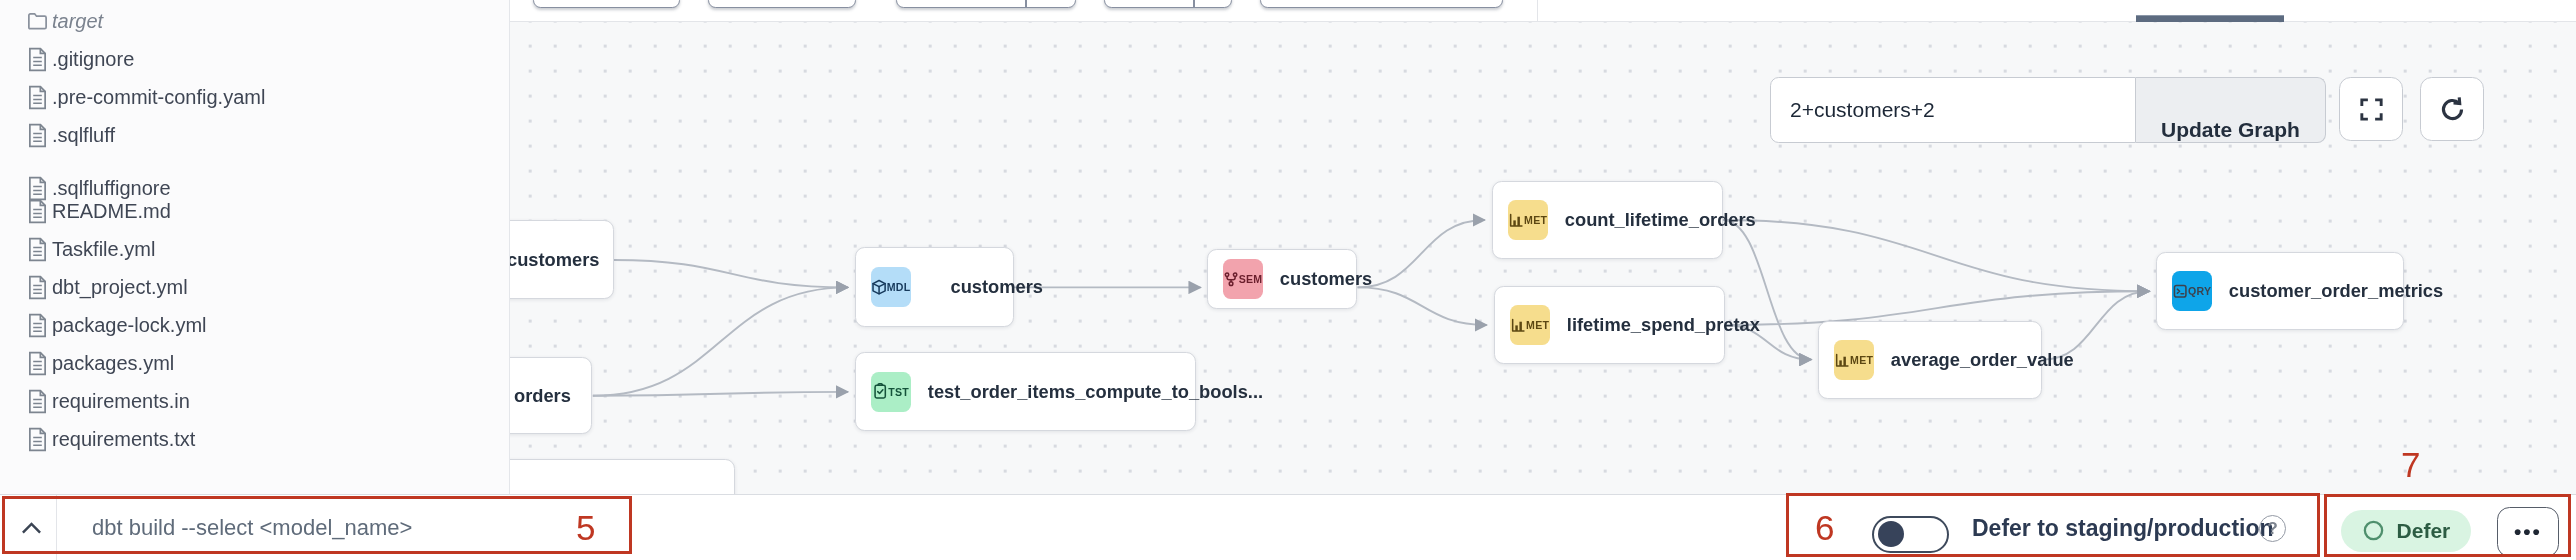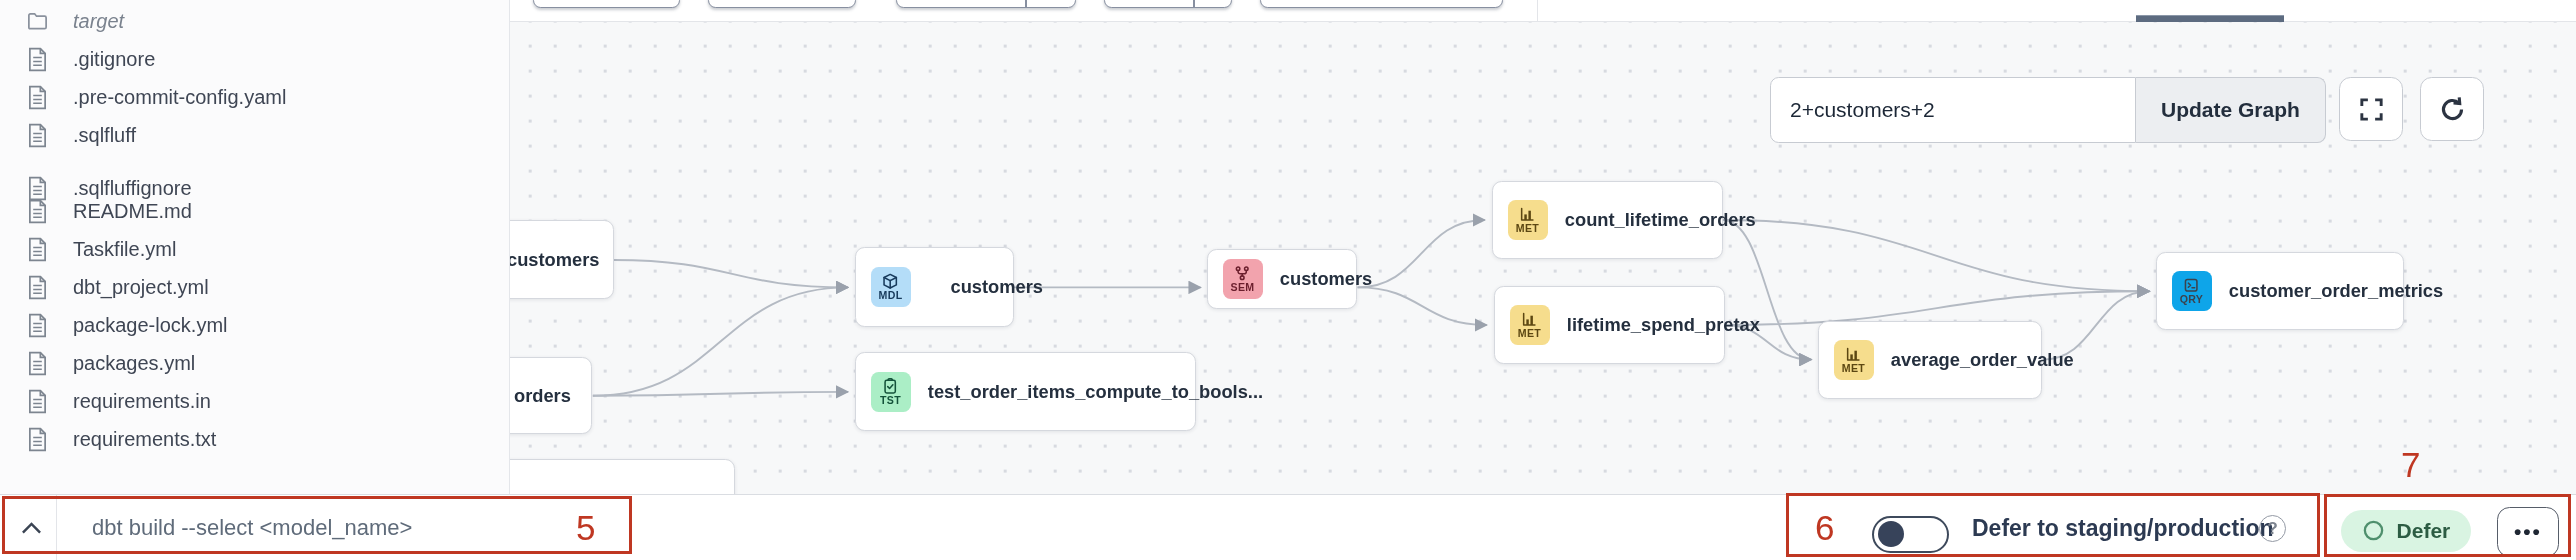--- a/index.html
+++ b/index.html
@@ -4,21 +4,21 @@
 <style>
   * { box-sizing: border-box; margin: 0; padding: 0; }
   html,body { background:#e9eaee; }
   body { font-family: "Liberation Sans", sans-serif; }
   .app { position:relative; width:2576px; height:561px; background:#ffffff; overflow:hidden; }
 
   
   .file-panel { position:absolute; left:0; top:0; width:510px; height:494px;
     background:#fbfbfc; border-right:1px solid #e4e6ea; overflow:hidden; }
   .tree-row { position:absolute; left:0; width:100%; height:35px; display:flex; align-items:center;
-    gap:23px; padding-left:25px; cursor:pointer; }
+    gap:2px; padding-left:25px; cursor:pointer; }
   .tree-row .t-icon { width:25px; height:25px; flex:0 0 auto; display:flex; align-items:center; justify-content:center; }
   .tree-row .t-label { font-size:20px; color:#3f4654; white-space:nowrap; }
   .tree-row.folder .t-label { font-style:italic; color:#7a828e; }
 
   
   .top-strip { position:absolute; left:510px; top:0; width:2066px; height:22px;
     background:#ffffff; border-bottom:1px solid #e3e5e9; }
   .cut-btn { position:absolute; top:-21px; height:29px; background:#ffffff;
     border:1.9px solid #878fa0; border-radius:7.7px; box-shadow:0 1.9px 2.9px rgba(40,50,70,.25); }
   .cut-btn .split { position:absolute; top:0; bottom:0; width:1.9px; background:#878fa0; }
@@ -29,31 +29,31 @@
   .canvas { position:absolute; left:510px; top:22px; width:2066px; height:472px; overflow:hidden;
     background-color:#f7f8f9;
     background-image:radial-gradient(circle, #d7dae0 1.6px, transparent 1.8px);
     background-size:25px 25px; background-position:7.7px 11.6px; }
   .edges-svg { position:absolute; left:0; top:0; }
   .dag-node { position:absolute; background:#ffffff; border:1.4px solid #d5d8de; border-radius:9.6px;
     box-shadow:0 1px 3.9px rgba(25,35,55,.10); display:flex; align-items:center; gap:17.3px;
     padding:0 13.5px 0 14.5px; cursor:pointer; }
   .dag-node .n-label { font-size:18.3px; font-weight:600; color:#242f3e; white-space:nowrap; }
   .dag-node .badge { width:40px; height:40px; border-radius:7.7px; flex:0 0 auto;
-    display:flex; flex-direction:column; align-items:center; justify-content:center; gap:0; }
+    display:flex; flex-direction:row; align-items:center; justify-content:center; gap:0; }
   .dag-node .badge .b-code { font-size:10.6px; font-weight:700; letter-spacing:0.3px; line-height:1; margin-top:1px; }
   .dag-node.align-right { justify-content:flex-end; }
 
   
   .graph-controls { position:absolute; display:flex; align-items:stretch; }
   .graph-input { width:366px; height:66px; background:#ffffff; border:1.4px solid #c7cbd2;
     border-radius:8.7px 0 0 8.7px; display:flex; align-items:center; padding:0 19px;
     font-size:21px; color:#1c2736; }
   .graph-btn { height:66px; background:#eceef1; border:1.4px solid #c7cbd2; border-left:none;
-    border-radius:0 8.7px 8.7px 0; display:flex; align-items:center; padding:0 25px;
+    border-radius:0 8.7px 8.7px 0; display:flex; align-items:flex-end; padding:0 25px;
     font-size:21px; font-weight:600; color:#232e3d; cursor:pointer; }
   .icon-btn { position:absolute; width:64px; height:64px; background:#ffffff; border:1.4px solid #c7cbd2;
     border-radius:11.6px; display:flex; align-items:center; justify-content:center; cursor:pointer; }
 
   
   .bottom-bar { position:absolute; left:0; top:494px; width:2576px; height:66px; background:#ffffff;
     border-top:1px solid #dadde2; }
   .bb-chevron { position:absolute; left:13.5px; top:15.4px; width:35px; height:35px; display:flex;
     align-items:center; justify-content:center; cursor:pointer; }
   .bb-divider { position:absolute; left:56px; top:0; width:1px; height:66px; background:#e3e5e9; }

